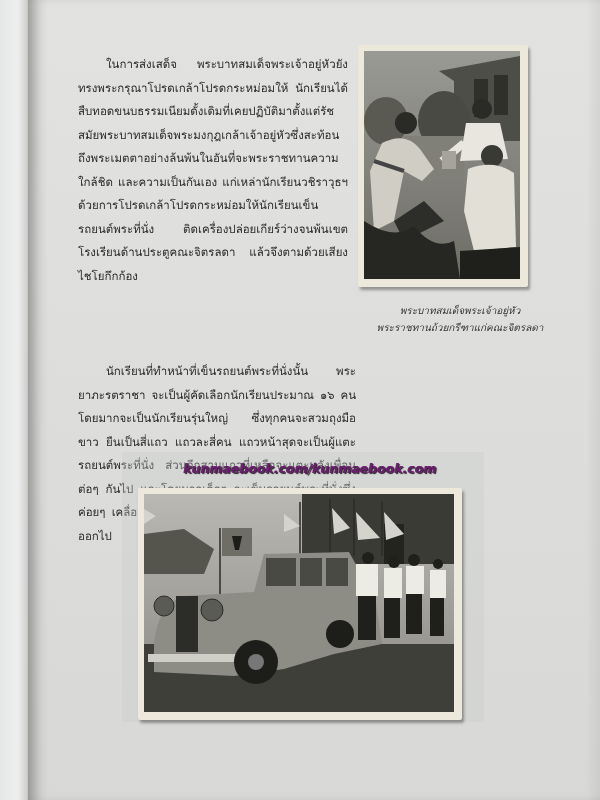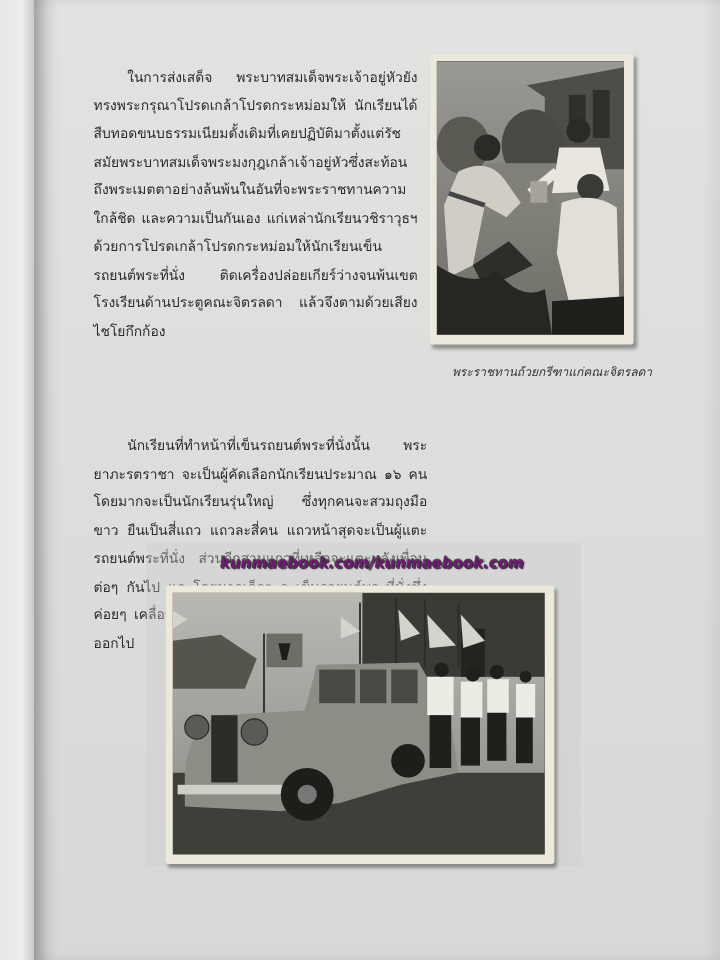--- a/index.html
+++ b/index.html
@@ -120,20 +120,21 @@
 
       <rect x="78" y="100" width="14" height="18" fill="#a5a39b"></rect>
 
       <path d="M0,228 L0,170 Q30,190 50,175 Q70,200 90,190 L96,228 Z" fill="#262622"></path>
       <path d="M96,200 L156,196 L156,228 L96,228 Z" fill="#1f1f1c"></path>
     </svg>
   </div>
 </div>
 
 <div class="caption caption-top">
+  <div>พระบาทสมเด็จพระเจ้าอยู่หัว</div>
   <div>พระราชทานถ้วยกรีฑาแก่คณะจิตรลดา</div>
 </div>
 
 <div class="watermark-box"></div>
 <div class="watermark">kunmaebook.com/kunmaebook.com</div>
 
 <div class="photo photo-bottom">
   <div class="img">
     <svg width="310" height="218" viewBox="0 0 310 218">
       <defs>

